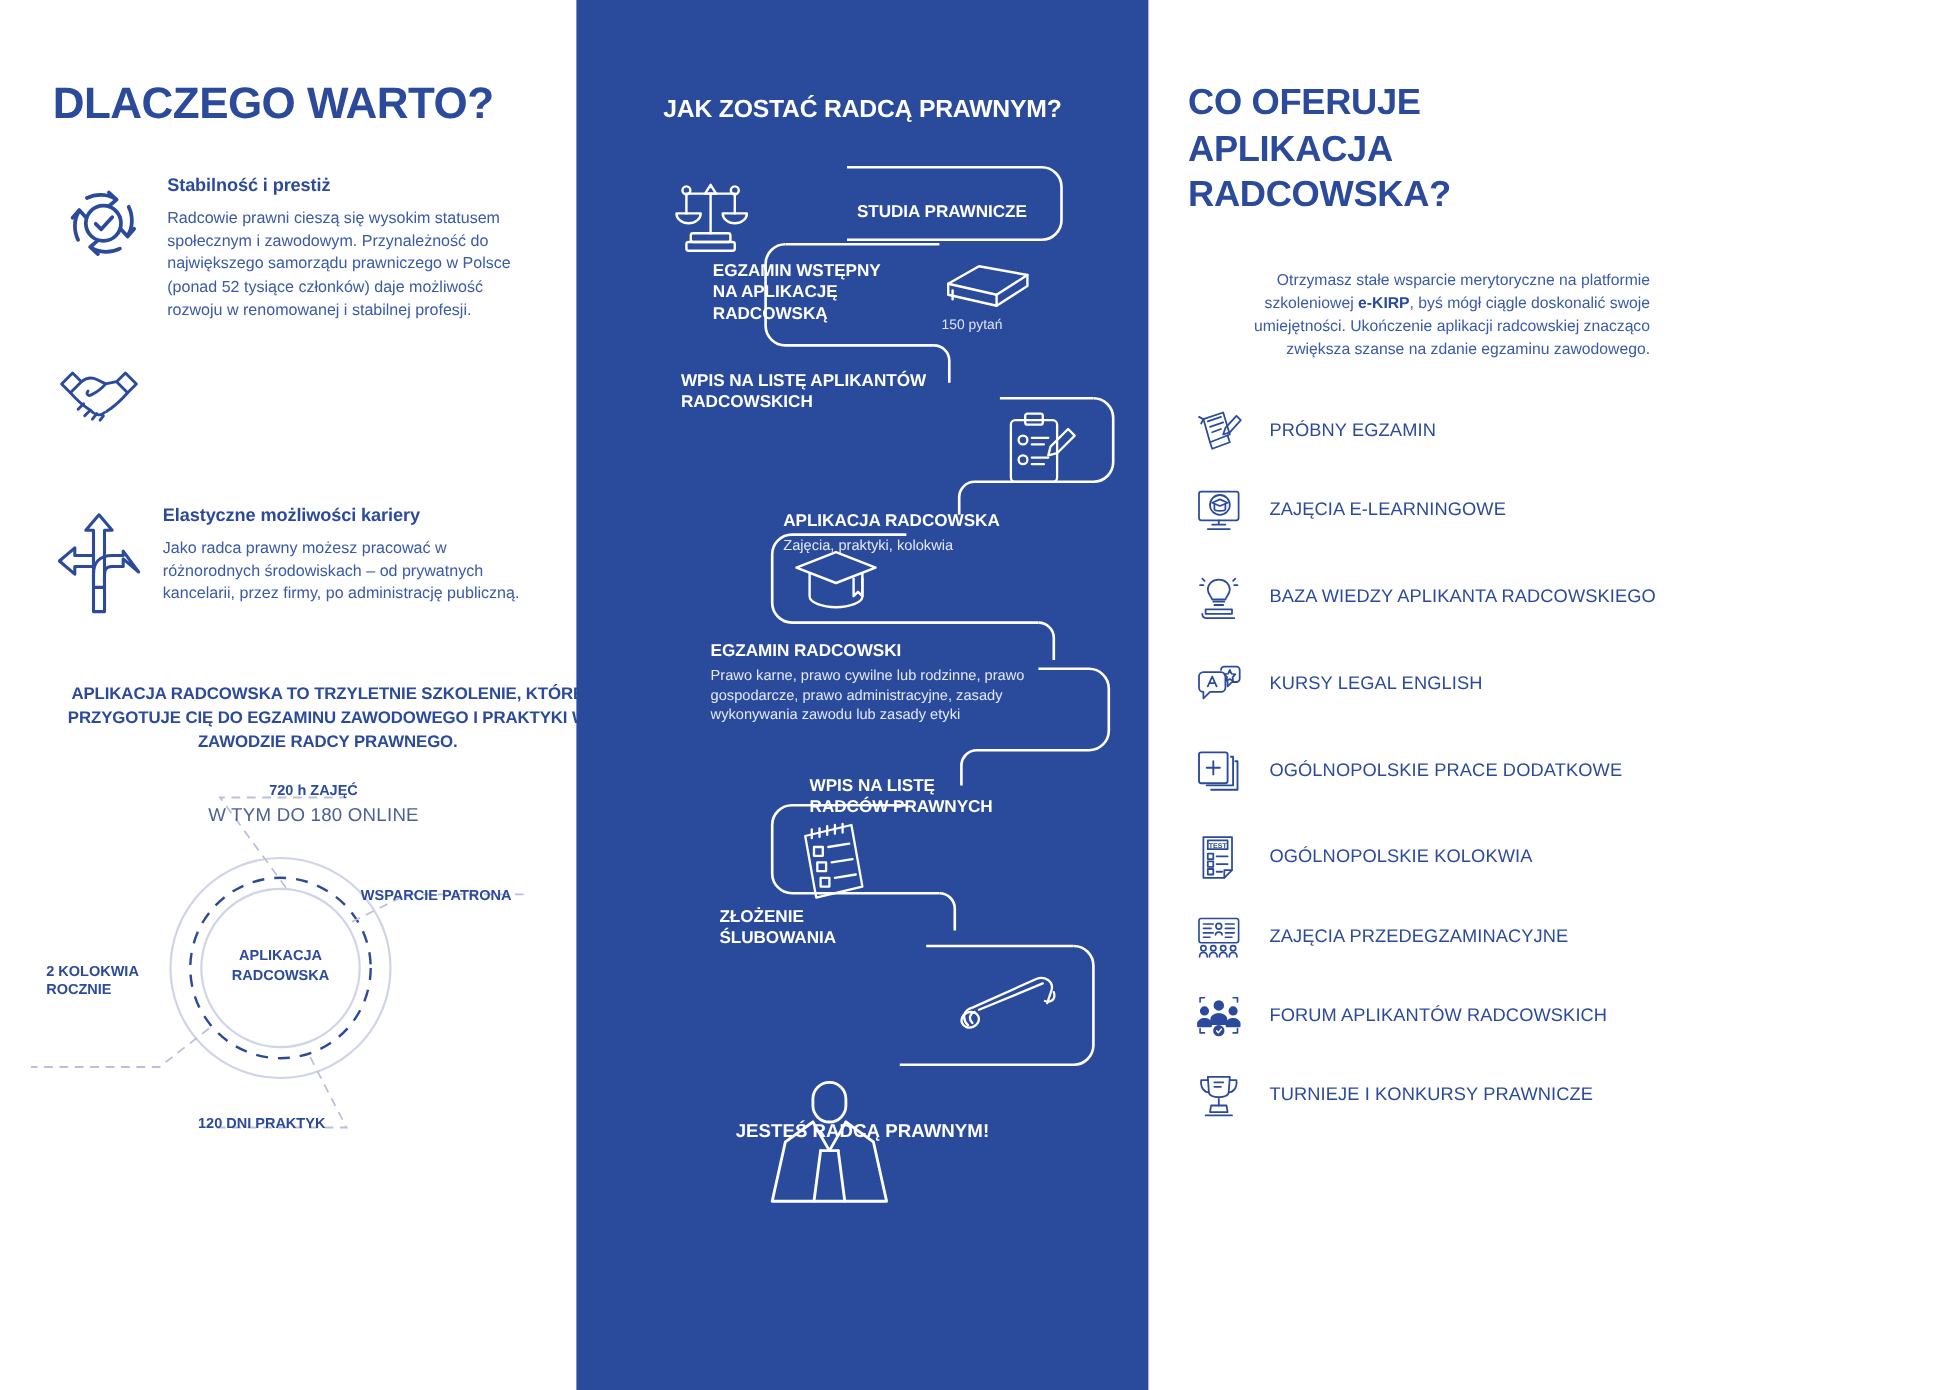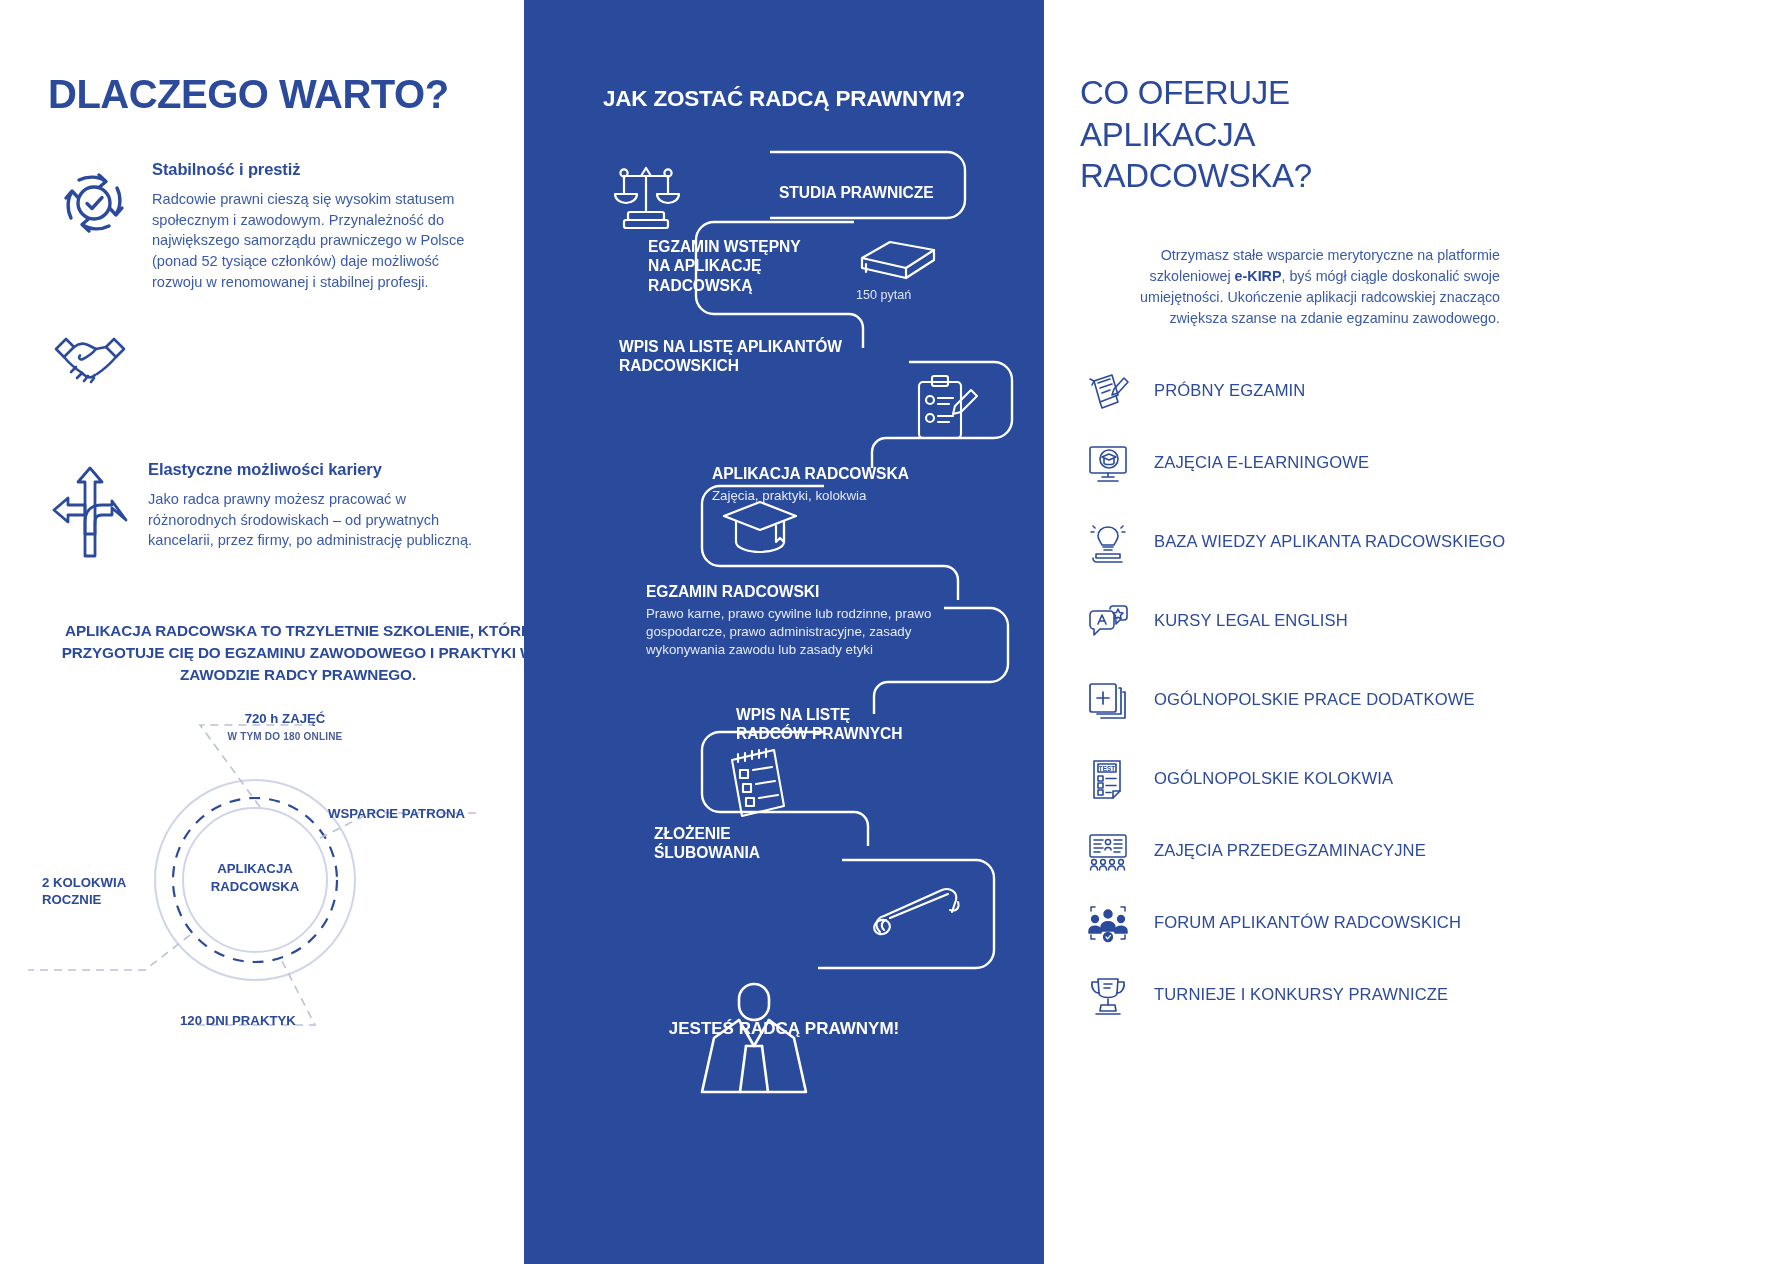--- a/index.html
+++ b/index.html
@@ -32,21 +32,21 @@
   .lead-left {
     position:absolute; left:48px; top:620px; width:500px;
     text-align:center; font-size:15.3px; font-weight:800; line-height:1.45;
     color:#2b4a9b; letter-spacing:-0.1px;
   }
 
   .circle-wrap { position:absolute; left:10px; top:695px; width:560px; height:380px; }
   .circle-wrap svg { display:block; }
   .cl-label { position:absolute; font-size:13.2px; font-weight:800; color:#2b4a9b; line-height:1.3; }
   .cl-720    { left:185px; top:710px; text-align:center; width:200px; }
-  .cl-720 .sub { font-size:10px; font-weight:700; color:#4a5f96; letter-spacing:0.2px; margin-top:3px; }
+  .cl-720 .sub { font-size:17px; font-weight:400; color:#4a5f96; letter-spacing:0.2px; margin-top:3px; }
   .cl-wsparcie { left:328px; top:805px; }
   .cl-2kol     { left:42px; top:874px; width:130px; }
   .cl-120      { left:180px; top:1012px; }
 
   
   .col-mid {
     position:absolute; left:524px; top:0; width:520px; height:1264px;
     background:#2a4a9c;
   }
   .h1-mid {
@@ -68,21 +68,21 @@
   .lb-aplrad   { left:188px; top:464px; }
   .lb-egzrad   { left:122px; top:582px; width:320px; }
   .lb-wpislst  { left:212px; top:705px; }
   .lb-zloz     { left:130px; top:824px; }
   .lb-final    { left:0px; top:1019px; width:520px; text-align:center; font-size:17px; font-weight:800; }
 
   
   .col-right { position:absolute; left:1044px; top:0; width:734px; height:1264px; background:#fff; }
   .h1-right {
     position:absolute; left:36px; top:72px; width:420px;
-    font-size:33px; font-weight:400; color:#2b4a9b; line-height:1.26; letter-spacing:-0.3px;
+    font-size:33px; font-weight:700; color:#2b4a9b; line-height:1.26; letter-spacing:-0.3px;
   }
   .intro-right {
     position:absolute; left:36px; top:245px; width:420px;
     font-size:14.3px; line-height:1.46; color:#3a5aa8;text-align:right;
   }
   .intro-right b { font-weight:800; color:#2b4a9b; }
 
   .offer-list { position:absolute; left:36px; top:355px; width:680px; }
   .offer-item { display:flex; align-items:center; gap:18px; height:72px; }
   .offer-item .oicon { width:56px; flex:0 0 56px; display:flex; align-items:center; justify-content:center; }

